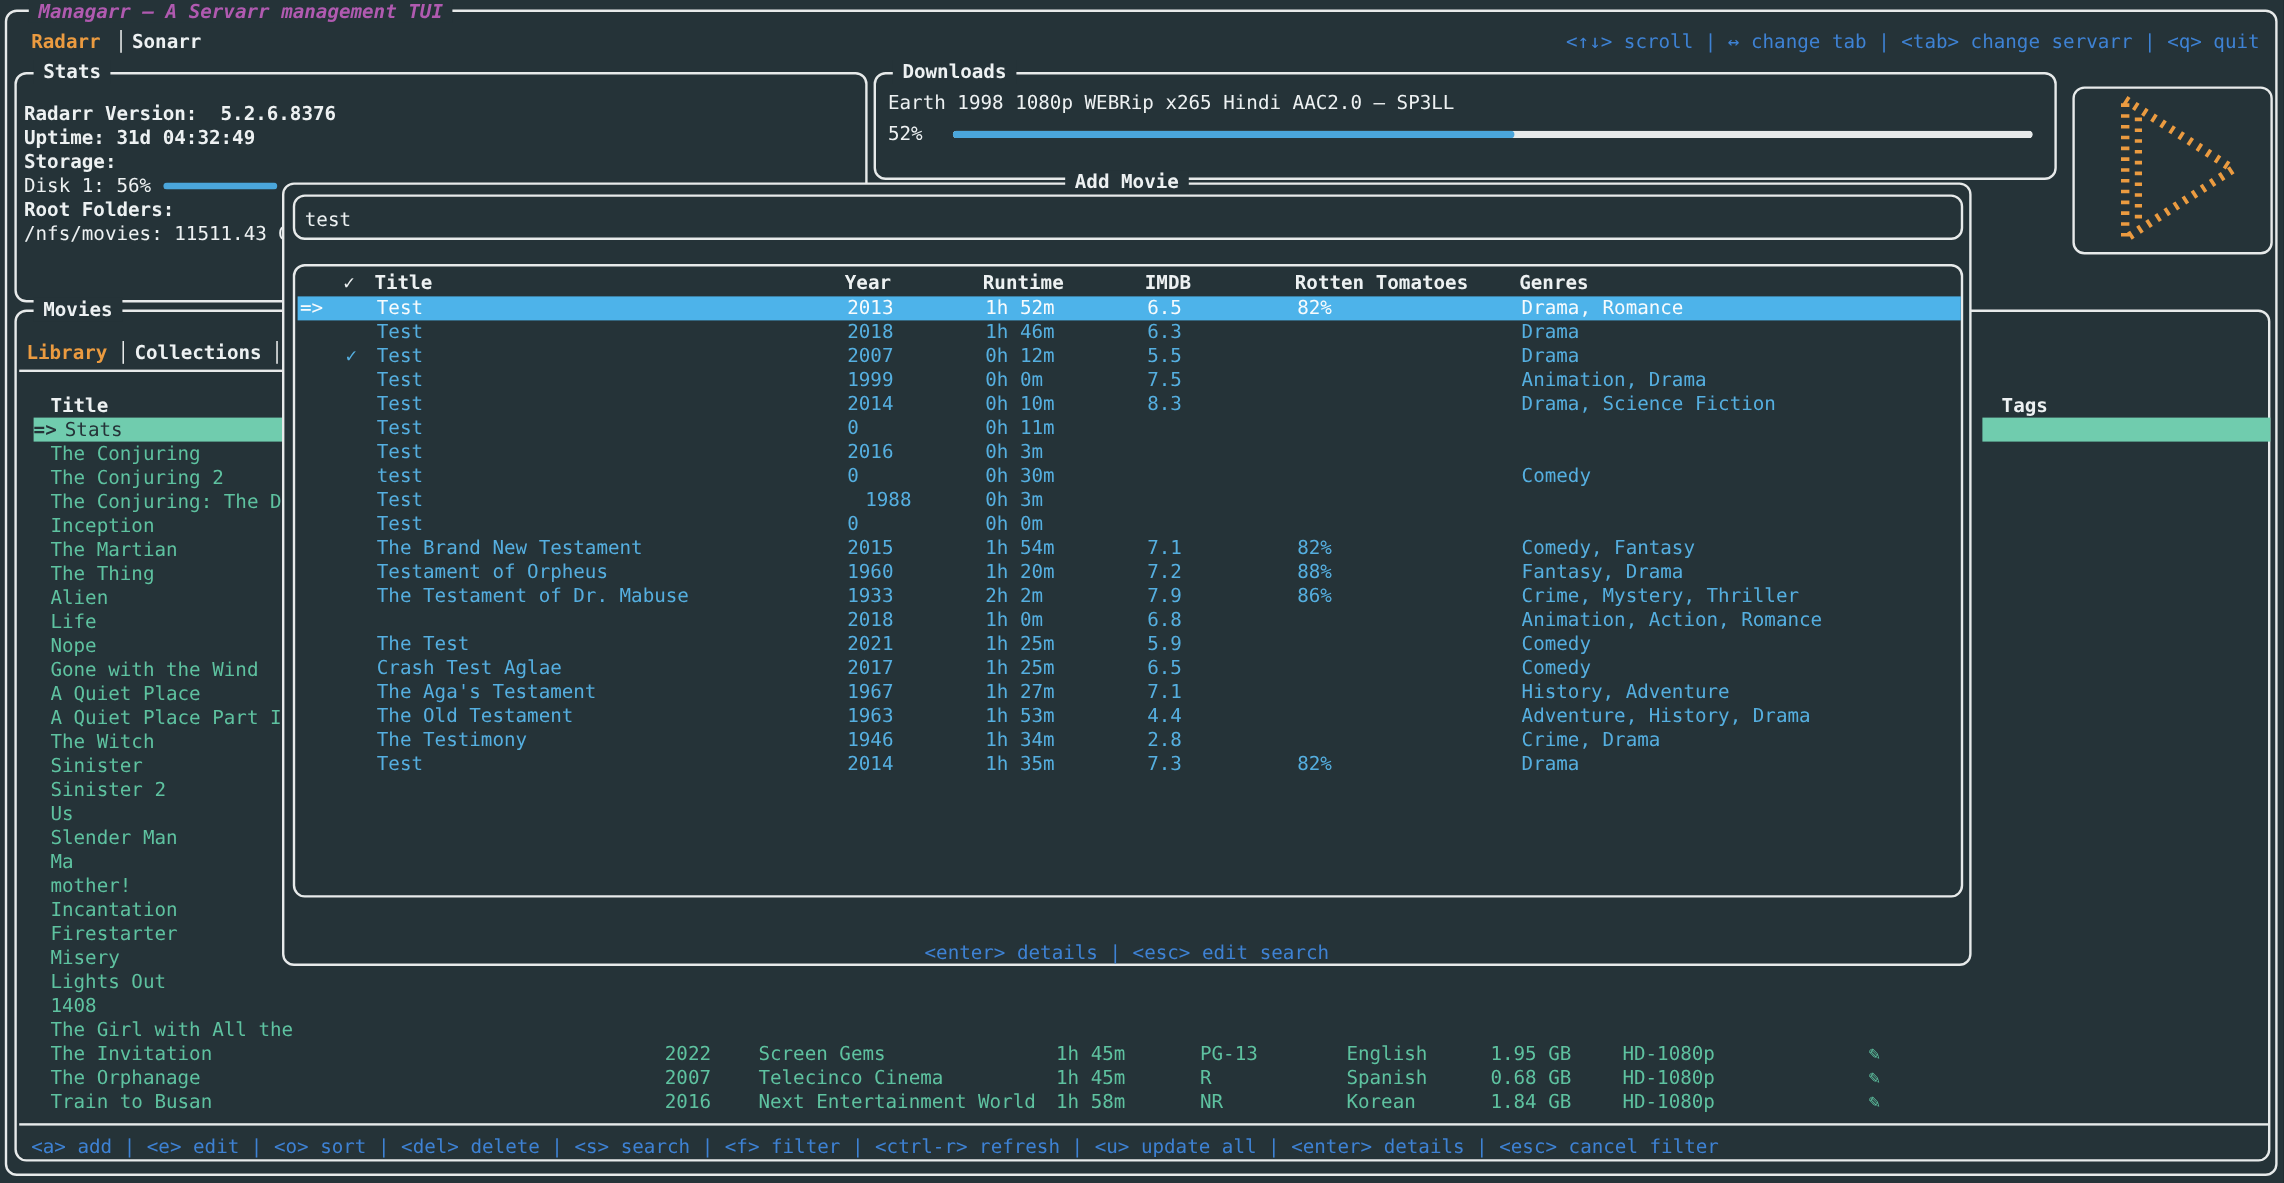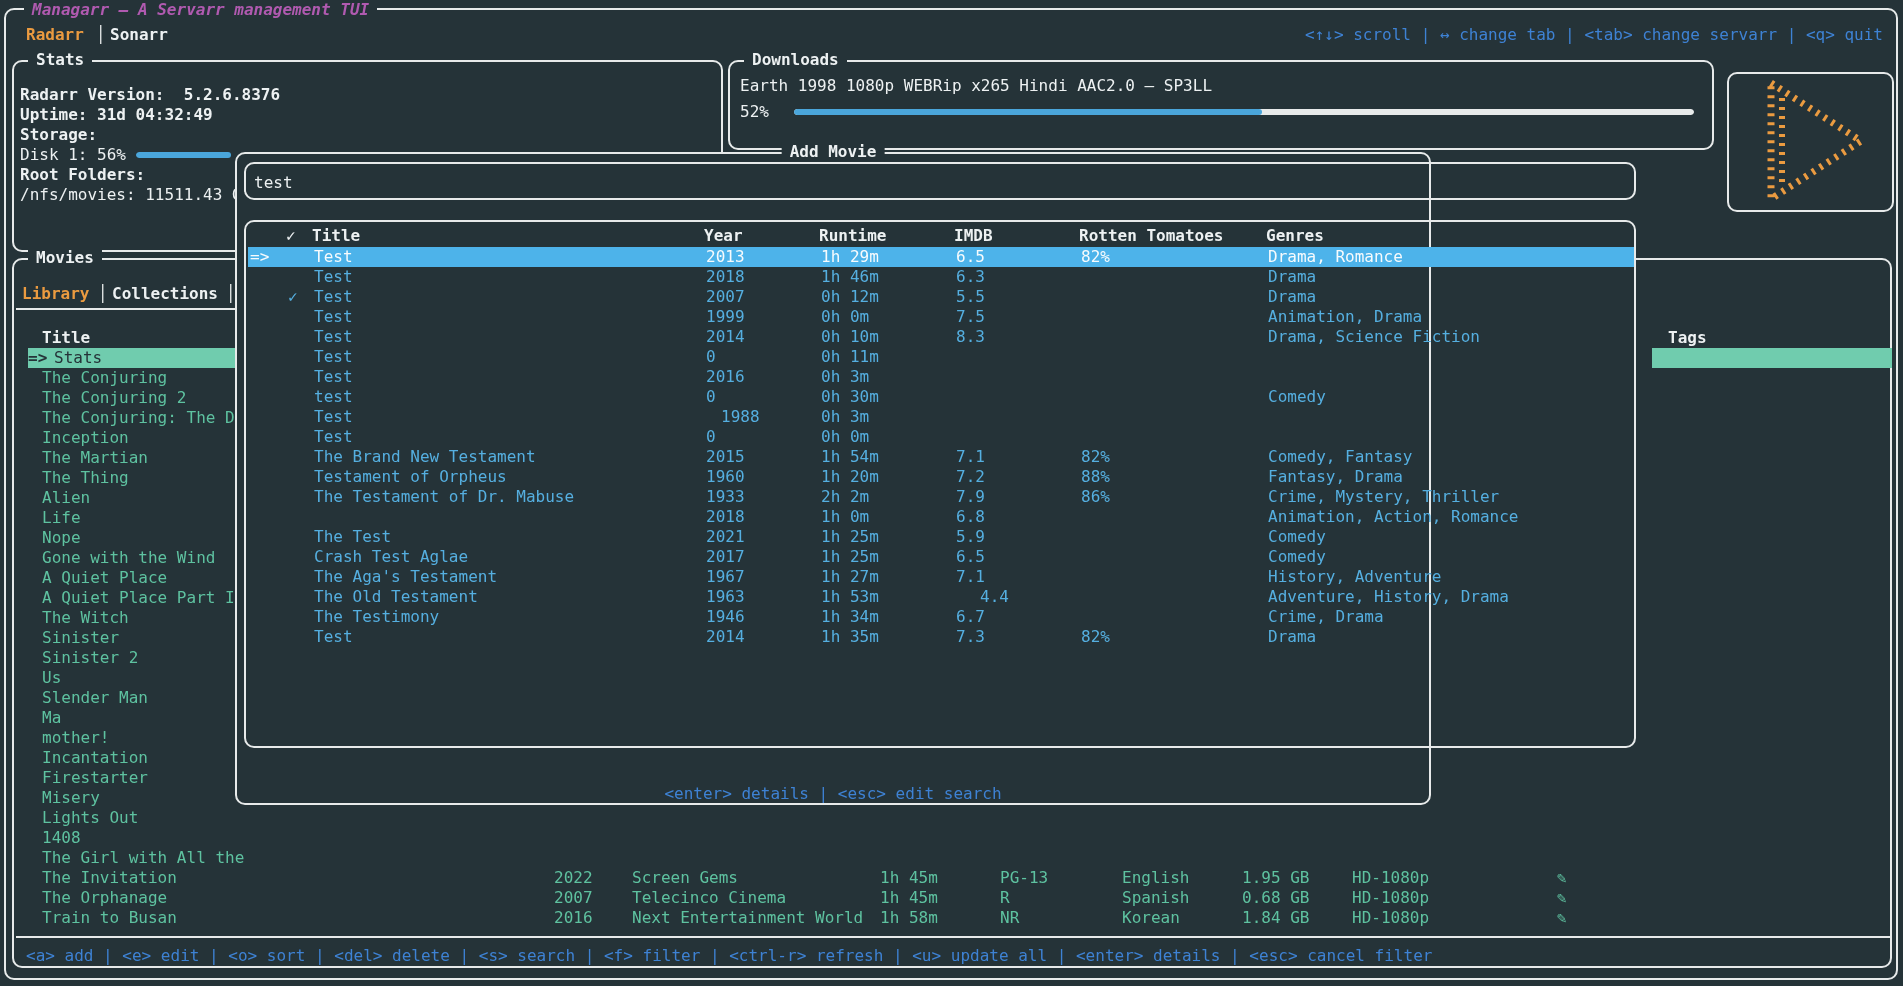--- a/index.html
+++ b/index.html
@@ -156,42 +156,42 @@
           <span class="cell" style="left: 1228px;">1.84 GB</span>
           <span class="cell" style="left: 1338px;">HD-1080p</span>
           <span class="cell" style="left: 1543px;">✎</span>
         </div>
       </div>
 
     <div class="abs divider" style="left:2px;top:676px;width:1874px"></div>
     <div class="abs blue" id="bottom-hints" style="left:12px;top:686px">&lt;a&gt; add | &lt;e&gt; edit | &lt;o&gt; sort | &lt;del&gt; delete | &lt;s&gt; search | &lt;f&gt; filter | &lt;ctrl-r&gt; refresh | &lt;u&gt; update all | &lt;enter&gt; details | &lt;esc&gt; cancel filter</div>
   </div>
 
-  <div class="box opaque" style="left:235px;top:152px;width:1196px;height:653px;z-index:5">
+  <div class="box opaque" style="left:235px;top:152px;width:1408px;height:653px;z-index:5">
     <div class="box-label" style="left:50%;transform:translateX(-50%)">Add Movie</div>
 
     <div class="box" style="left:7px;top:8px;width:1392px;height:38px">
       <input class="search-input" value="test" style="">
     </div>
 
     <div class="box" style="left:7px;top:66px;width:1392px;height:528px">
       <span class="abs bold" style="left:40px;top:4px">✓</span>
       <span class="abs bold" style="left:66px;top:4px">Title</span>
       <span class="abs bold" style="left:458px;top:4px">Year</span>
       <span class="abs bold" style="left:573px;top:4px">Runtime</span>
       <span class="abs bold" style="left:708px;top:4px">IMDB</span>
       <span class="abs bold" style="left:833px;top:4px">Rotten Tomatoes</span>
       <span class="abs bold" style="left:1020px;top:4px">Genres</span>
       <div id="result-rows">
           <div class="result-row selected" style="top: 25px;">
             <span class="cell" style="left: 2px;">=&gt;</span>
             <span class="cell" style="left: 40px;"></span>
             <span class="cell" style="left: 66px;">Test</span>
             <span class="cell" style="left: 458px;">2013</span>
-            <span class="cell" style="left: 573px;">1h 29m</span>
+            <span class="cell" style="left: 573px;">1h 52m</span>
             <span class="cell" style="left: 708px;">6.5</span>
             <span class="cell" style="left: 833px;">82%</span>
             <span class="cell" style="left: 1020px;">Drama, Romance</span>
           </div>
           <div class="result-row" style="top: 45px;">
             <span class="cell" style="left: 2px;"></span>
             <span class="cell" style="left: 40px;"></span>
             <span class="cell" style="left: 66px;">Test</span>
             <span class="cell" style="left: 458px;">2018</span>
             <span class="cell" style="left: 573px;">1h 46m</span>
@@ -347,31 +347,31 @@
             <span class="cell" style="left: 708px;">7.1</span>
             <span class="cell" style="left: 833px;"></span>
             <span class="cell" style="left: 1020px;">History, Adventure</span>
           </div>
           <div class="result-row" style="top: 365px;">
             <span class="cell" style="left: 2px;"></span>
             <span class="cell" style="left: 40px;"></span>
             <span class="cell" style="left: 66px;">The Old Testament</span>
             <span class="cell" style="left: 458px;">1963</span>
             <span class="cell" style="left: 573px;">1h 53m</span>
-            <span class="cell" style="left: 732px;">4.4</span>
+            <span class="cell" style="left: 708px;">4.4</span>
             <span class="cell" style="left: 833px;"></span>
             <span class="cell" style="left: 1020px;">Adventure, History, Drama</span>
           </div>
           <div class="result-row" style="top: 385px;">
             <span class="cell" style="left: 2px;"></span>
             <span class="cell" style="left: 40px;"></span>
             <span class="cell" style="left: 66px;">The Testimony</span>
             <span class="cell" style="left: 458px;">1946</span>
             <span class="cell" style="left: 573px;">1h 34m</span>
-            <span class="cell" style="left: 708px;">6.7</span>
+            <span class="cell" style="left: 708px;">2.8</span>
             <span class="cell" style="left: 833px;"></span>
             <span class="cell" style="left: 1020px;">Crime, Drama</span>
           </div>
           <div class="result-row" style="top: 405px;">
             <span class="cell" style="left: 2px;"></span>
             <span class="cell" style="left: 40px;"></span>
             <span class="cell" style="left: 66px;">Test</span>
             <span class="cell" style="left: 458px;">2014</span>
             <span class="cell" style="left: 573px;">1h 35m</span>
             <span class="cell" style="left: 708px;">7.3</span>

